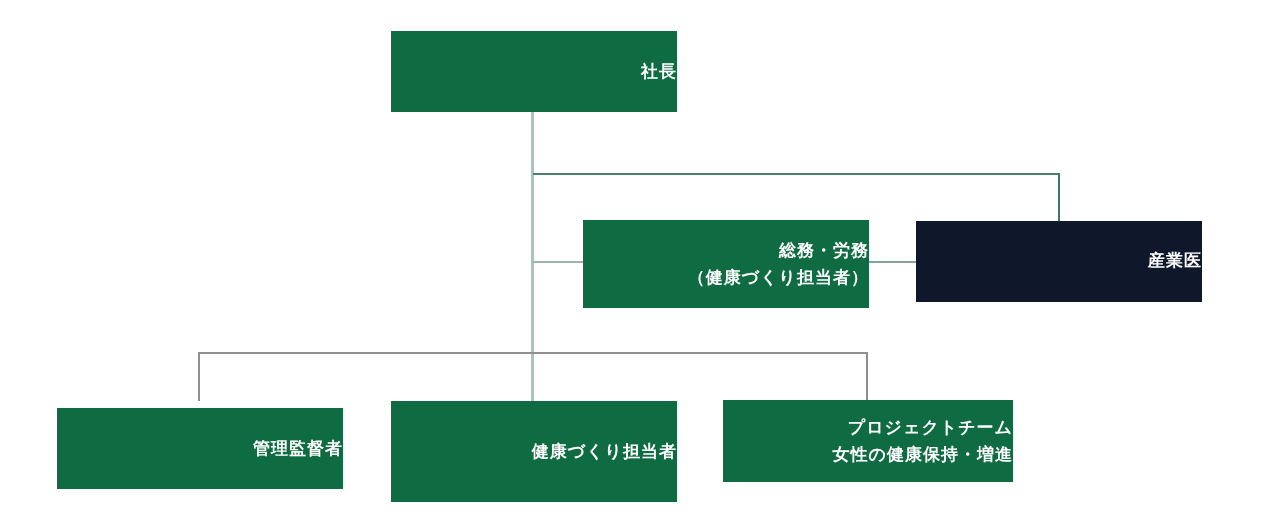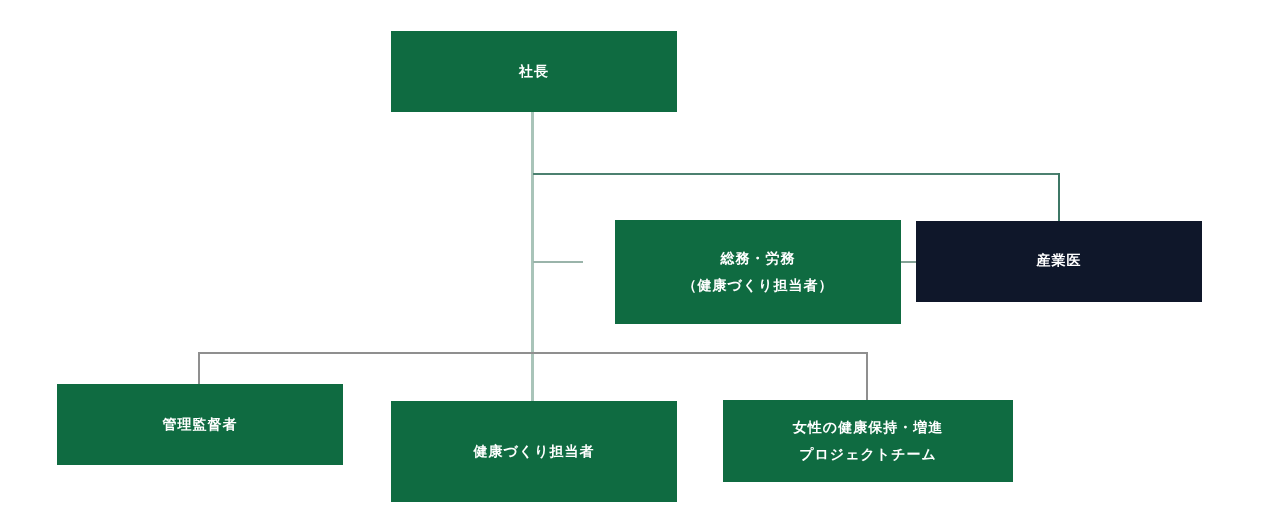--- a/index.html
+++ b/index.html
@@ -12,25 +12,25 @@
     position: relative;
     width: 1266px;
     height: 527px;
     background: #ffffff;
     overflow: hidden;
   }
   .node {
     position: absolute;
     display: flex;
     flex-direction: column;
-    align-items: center;
+    align-items: flex-end;
     justify-content: center;
     color: #ffffff;
     font-weight: bold;
-    font-size: 14px;
+    font-size: 17px;
     letter-spacing: 1px;
     text-align: center;
     line-height: 27px;
     box-sizing: border-box;
     z-index: 2;
   }
   .node.green { background: #0f6b41; }
   .node.gold  { background: #0f172a; font-family: Liberation Mono, monospace; }
 
   .line { position: absolute; z-index: 1; }
@@ -42,23 +42,23 @@
   .v-physician      { left: 1058px; top: 173px; width: 2px; height: 48px; background: #3e7765; }
   
   .h-trunk-soumu    { left: 533px; top: 261px; width: 50px; height: 2px; background: #9ab4aa; }
   .h-soumu-physician{ left: 869px; top: 261px; width: 47px; height: 2px; background: #84a296; }
   
   .h-bottom         { left: 198px; top: 352px; width: 670px; height: 2px; background: #8f8f8f; }
   .v-bottom-left    { left: 198px; top: 352px; width: 2px; height: 49px; background: #8f8f8f; }
   .v-bottom-right   { left: 866px; top: 352px; width: 2px; height: 48px; background: #8f8f8f; }
 
   .n-president   { left: 391px; top: 31px;  width: 286px; height: 81px; }
-  .n-soumu       { left: 583px; top: 220px; width: 286px; height: 104px; margin-left: 32px; }
+  .n-soumu       { left: 583px; top: 220px; width: 286px; height: 88px; }
   .n-physician   { left: 916px; top: 221px; width: 286px; height: 81px; }
-  .n-managers    { left: 57px;  top: 384px; width: 286px; height: 81px; }
+  .n-managers    { left: 57px;  top: 408px; width: 286px; height: 81px; }
   .n-healthstaff { left: 391px; top: 401px; width: 286px; height: 101px; }
   .n-womensteam  { left: 723px; top: 400px; width: 290px; height: 82px; }
 </style>
 </head>
 <body>
 
 <div class="canvas">
 
   <div class="line trunk"></div>
   <div class="line h-physician"></div>
@@ -84,17 +84,17 @@
 
   <div class="node green n-managers">
     <span>管理監督者</span>
   </div>
 
   <div class="node green n-healthstaff">
     <span>健康づくり担当者</span>
   </div>
 
   <div class="node green n-womensteam">
+    <span>プロジェクトチーム</span>
     <span>女性の健康保持・増進</span>
-    <span>プロジェクトチーム</span>
   </div>
 
 </div>
 
 </body></html>

